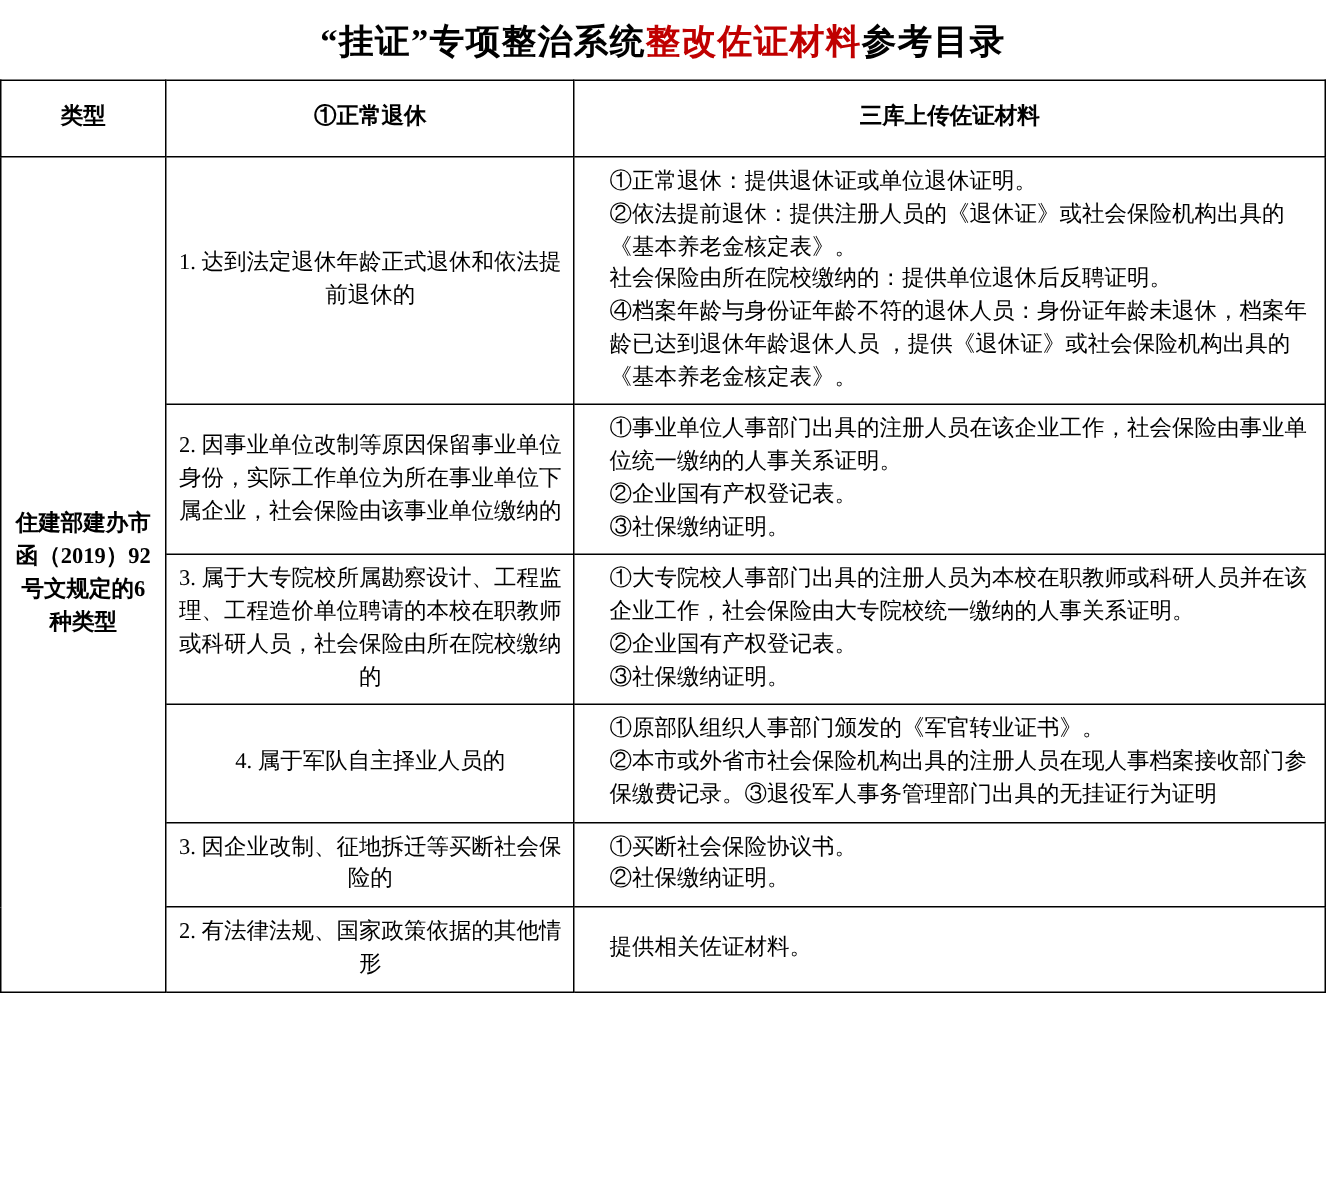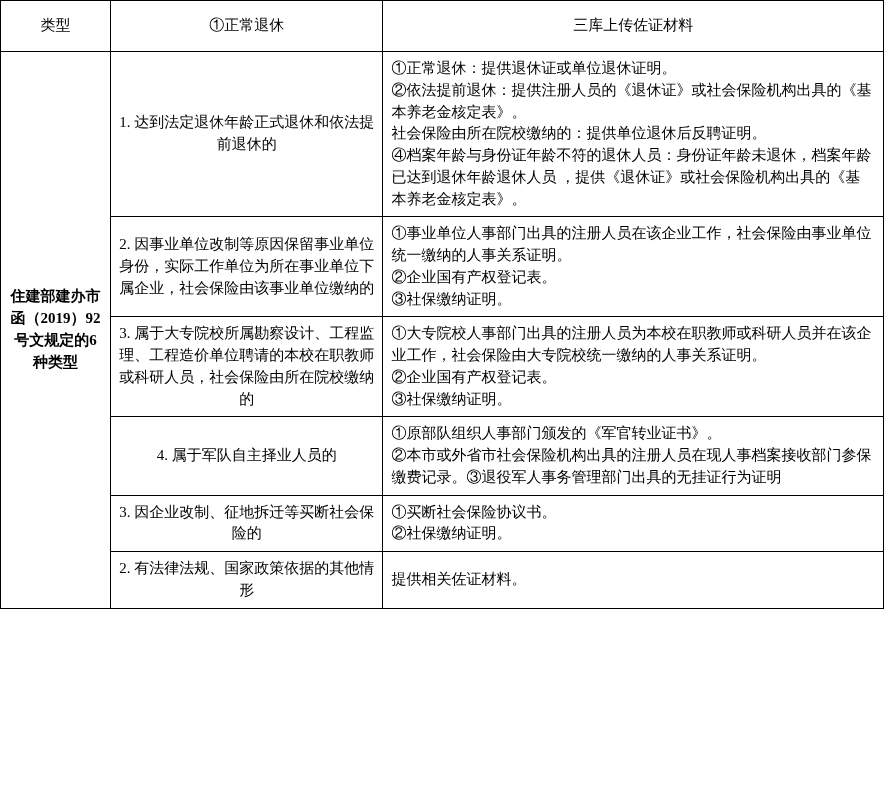--- a/index.html
+++ b/index.html
@@ -38,21 +38,21 @@
   }
   table.doc td, table.doc th {
     border: 1px solid #000000;
     vertical-align: middle;
     padding: 6px 8px;
     font-size: 15px;
     line-height: 1.45;
   }
   thead th {
     text-align: center;
-    font-weight: normal;
+    font-weight: bold;
     font-size: 16px;
     height: 38px;
     padding: 4px 6px;
   }
   .col-type { width: 110px; }
   .col-desc { width: 272px; }
   .col-mat  { width: 500px; }
 
   td.type-cell {
     text-align: center;
@@ -67,27 +67,30 @@
     vertical-align: middle;
     font-size: 15px;
     line-height: 1.5;
   }
   td.mat-cell {
     text-align: left;
     vertical-align: middle;
     font-size: 15px;
     line-height: 1.55;
   }
-  .line { display: block; }
+  .line { display: block; margin-left: 15px; }
 </style>
 </head>
 <body>
 
 <div class="page">
 
+  <div class="title">
+    <span>“挂证”专项整治系统</span><span class="accent">整改佐证材料</span><span>参考目录</span>
+  </div>
 
   <table class="doc">
     <colgroup>
       <col class="col-type">
       <col class="col-desc">
       <col class="col-mat">
     </colgroup>
     <thead>
       <tr>
         <th>类型</th>

